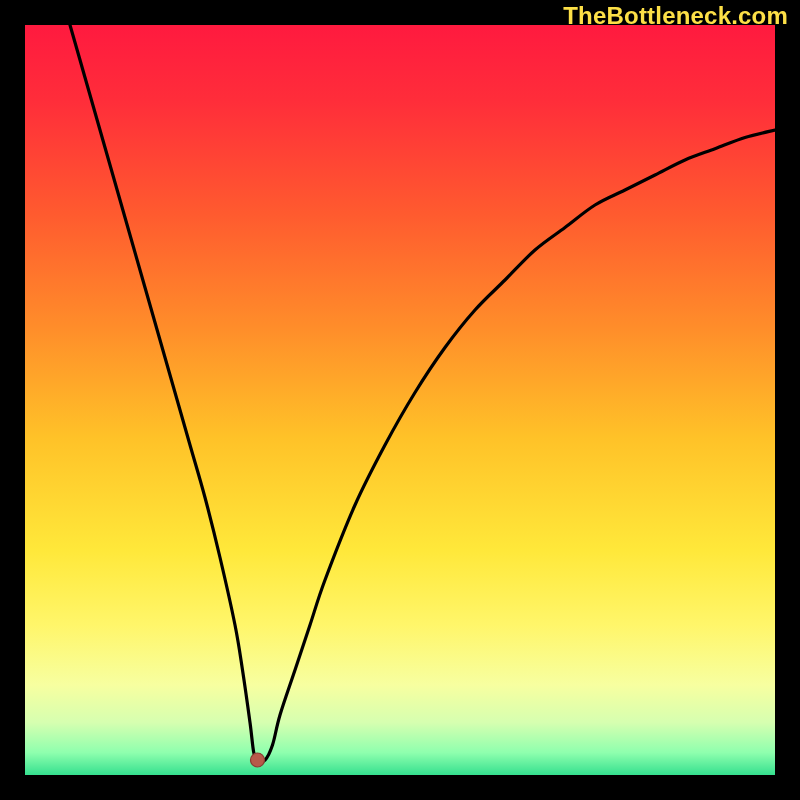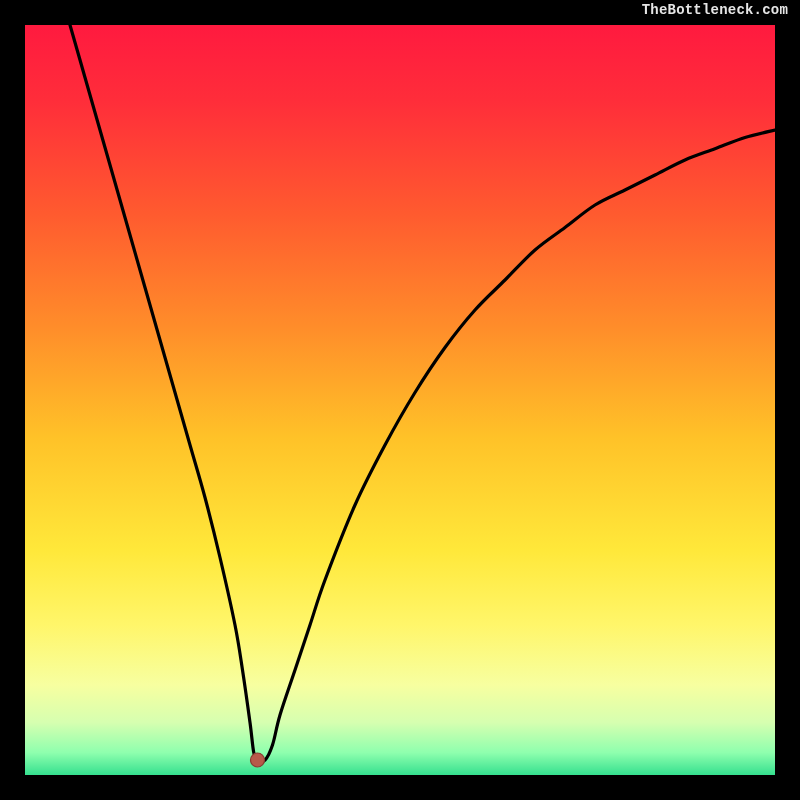--- a/index.html
+++ b/index.html
@@ -15,24 +15,24 @@
     top: 0;
     left: 0;
     width: 800px;
     height: 800px;
     background: #000000;
   }
   .watermark {
     position: absolute;
     top: 2px;
     right: 12px;
-    font-family: Liberation Mono, monospace;
-    font-size: 14px;
+    font-family: Liberation Sans, sans-serif;
+    font-size: 24px;
     font-weight: 600;
-    color: #e5e5e5;
+    color: #fde047;
     letter-spacing: 0.2px;
   }
   svg.plot {
     position: absolute;
     top: 25px;
     left: 25px;
   }
 </style>
 </head>
 <body>

